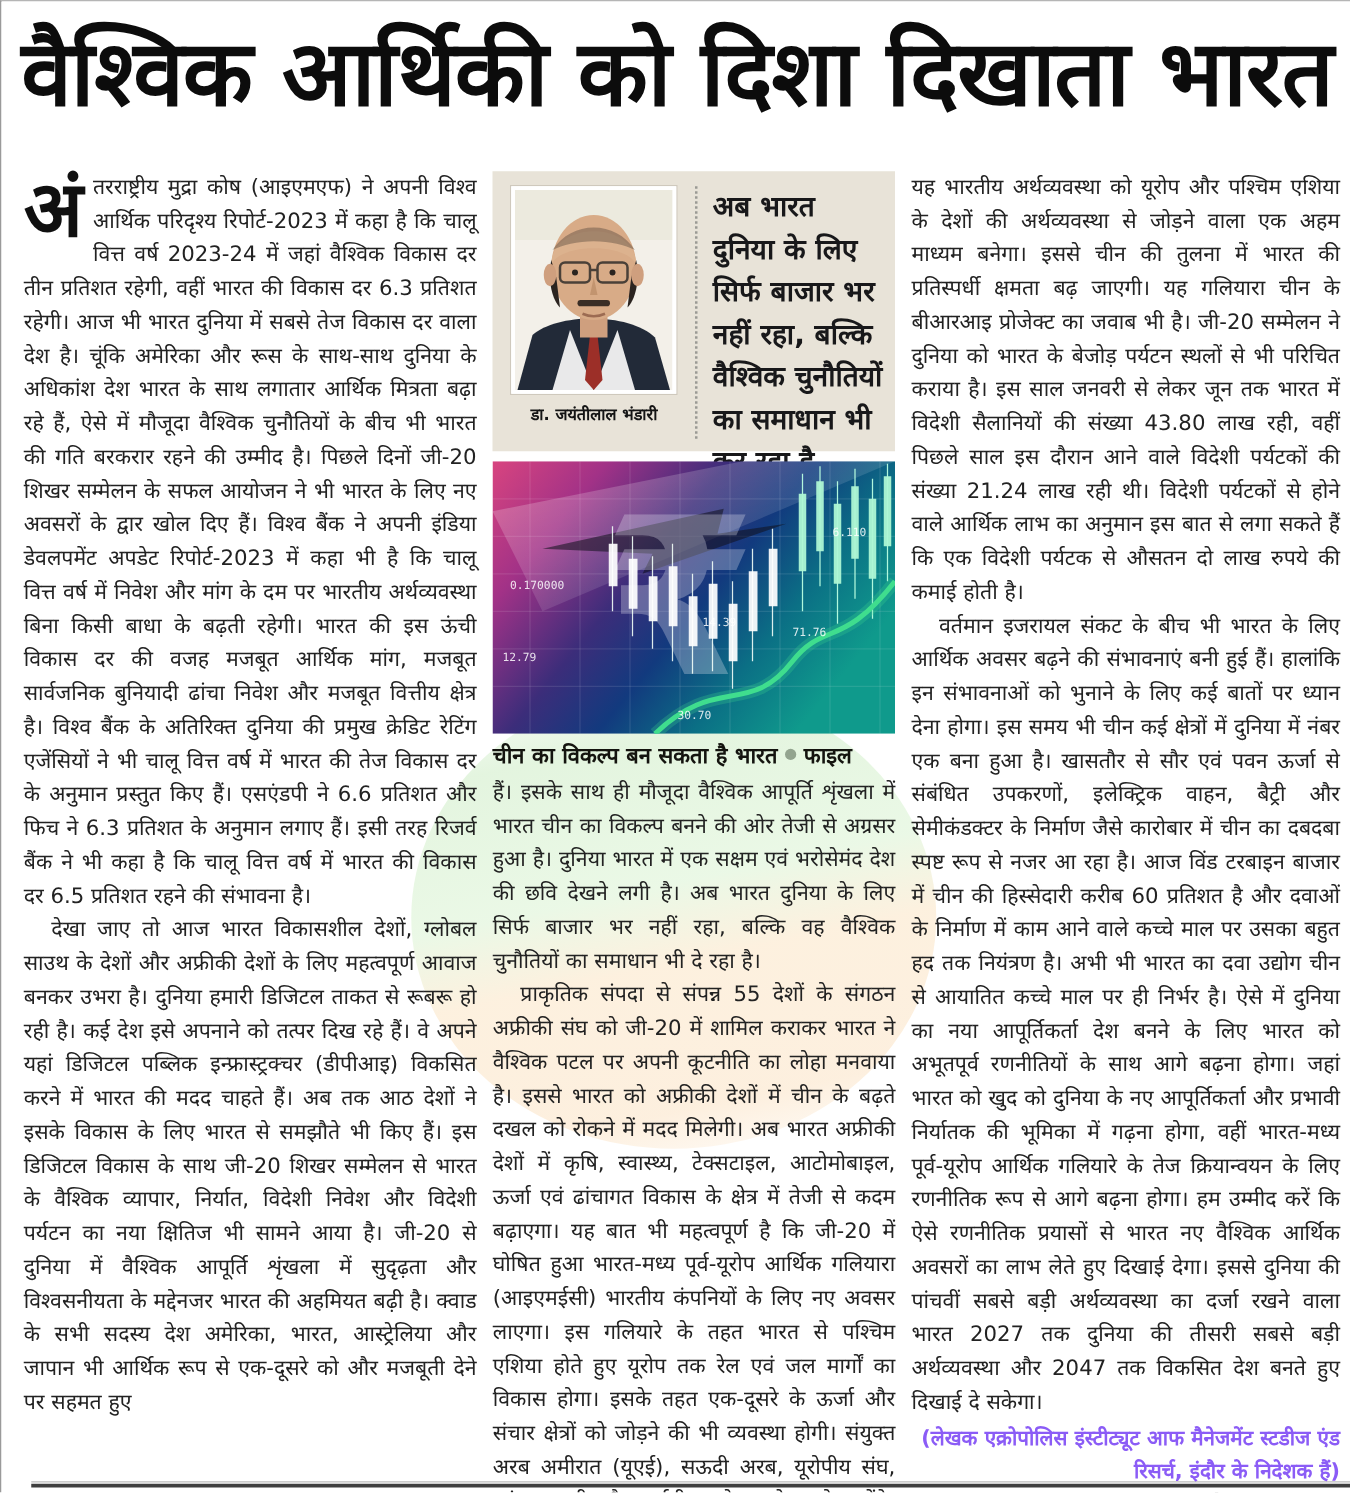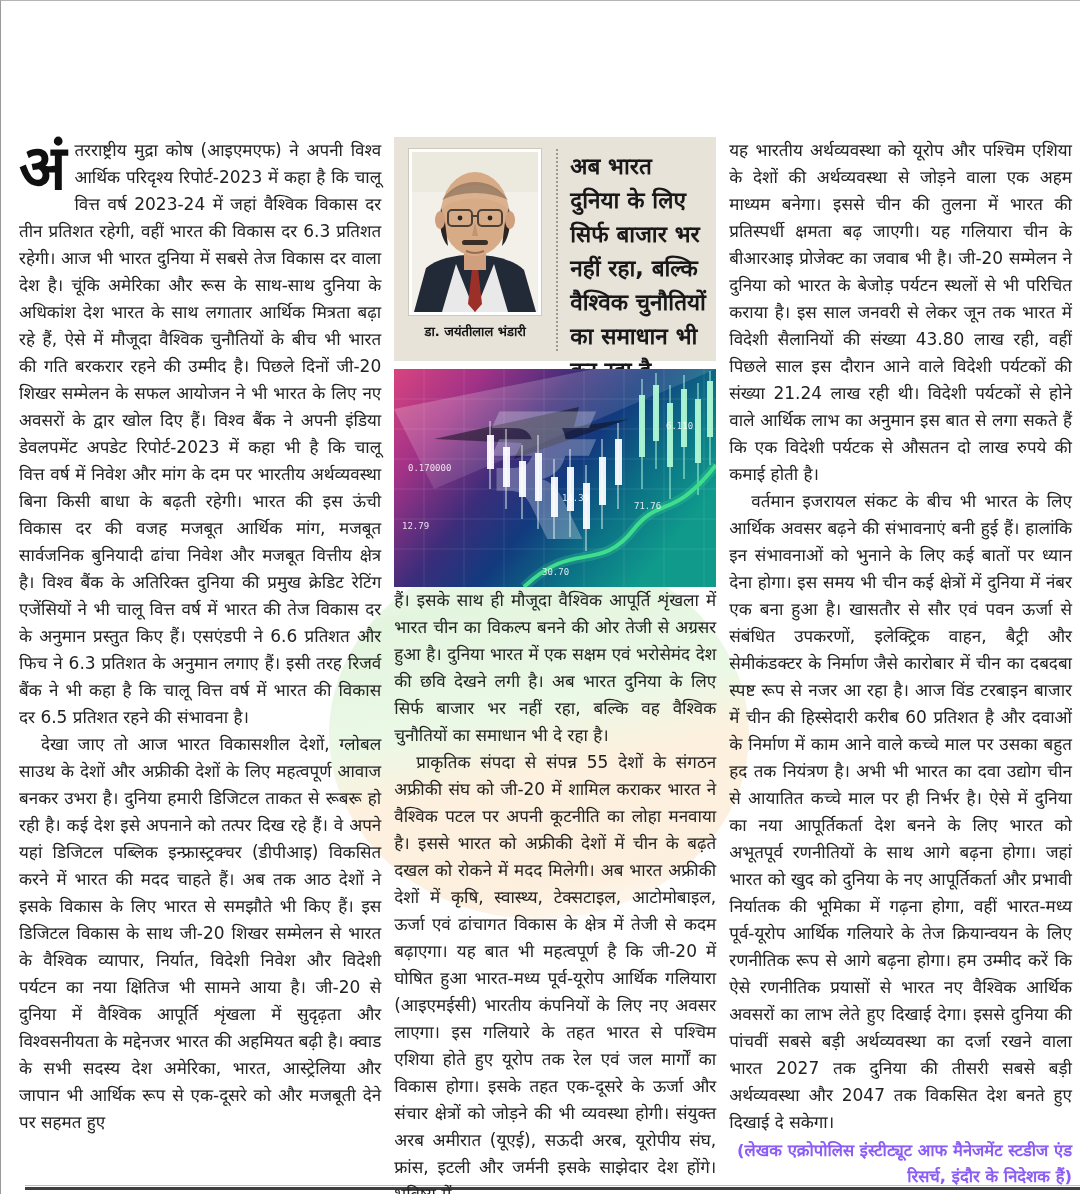--- a/index.html
+++ b/index.html
@@ -115,20 +115,21 @@
   .bottom-rule::after{
     content:"";display:block;margin-top:1px;
     border-top:3px solid #3f3f3f;
   }
 </style>
 </head>
 <body>
 
 <div class="page">
 
+  <div class="headline">वैश्विक आर्थिकी को दिशा दिखाता भारत</div>
 
   <div class="watermark"></div>
 
   <div class="content">
 
     <div class="col col1">
       <p class="body-par"><span class="dropcap">अं</span><span>तरराष्ट्रीय मुद्रा कोष (आइएमएफ) ने अपनी विश्व आर्थिक परिदृश्य रिपोर्ट-2023 में कहा है कि चालू वित्त वर्ष 2023-24 में जहां वैश्विक विकास दर तीन प्रतिशत रहेगी, वहीं भारत की विकास दर 6.3 प्रतिशत रहेगी। आज भी भारत दुनिया में सबसे तेज विकास दर वाला देश है। चूंकि अमेरिका और रूस के साथ-साथ दुनिया के अधिकांश देश भारत के साथ लगातार आर्थिक मित्रता बढ़ा रहे हैं, ऐसे में मौजूदा वैश्विक चुनौतियों के बीच भी भारत की गति बरकरार रहने की उम्मीद है। पिछले दिनों जी-20 शिखर सम्मेलन के सफल आयोजन ने भी भारत के लिए नए अवसरों के द्वार खोल दिए हैं। विश्व बैंक ने अपनी इंडिया डेवलपमेंट अपडेट रिपोर्ट-2023 में कहा भी है कि चालू वित्त वर्ष में निवेश और मांग के दम पर भारतीय अर्थव्यवस्था बिना किसी बाधा के बढ़ती रहेगी। भारत की इस ऊंची विकास दर की वजह मजबूत आर्थिक मांग, मजबूत सार्वजनिक बुनियादी ढांचा निवेश और मजबूत वित्तीय क्षेत्र है। विश्व बैंक के अतिरिक्त दुनिया की प्रमुख क्रेडिट रेटिंग एजेंसियों ने भी चालू वित्त वर्ष में भारत की तेज विकास दर के अनुमान प्रस्तुत किए हैं। एसएंडपी ने 6.6 प्रतिशत और फिच ने 6.3 प्रतिशत के अनुमान लगाए हैं। इसी तरह रिजर्व बैंक ने भी कहा है कि चालू वित्त वर्ष में भारत की विकास दर 6.5 प्रतिशत रहने की संभावना है।</span></p>
       <p class="body-par indent">देखा जाए तो आज भारत विकासशील देशों, ग्लोबल साउथ के देशों और अफ्रीकी देशों के लिए महत्वपूर्ण आवाज बनकर उभरा है। दुनिया हमारी डिजिटल ताकत से रूबरू हो रही है। कई देश इसे अपनाने को तत्पर दिख रहे हैं। वे अपने यहां डिजिटल पब्लिक इन्फ्रास्ट्रक्चर (डीपीआइ) विकसित करने में भारत की मदद चाहते हैं। अब तक आठ देशों ने इसके विकास के लिए भारत से समझौते भी किए हैं। इस डिजिटल विकास के साथ जी-20 शिखर सम्मेलन से भारत के वैश्विक व्यापार, निर्यात, विदेशी निवेश और विदेशी पर्यटन का नया क्षितिज भी सामने आया है। जी-20 से दुनिया में वैश्विक आपूर्ति शृंखला में सुदृढ़ता और विश्वसनीयता के मद्देनजर भारत की अहमियत बढ़ी है। क्वाड के सभी सदस्य देश अमेरिका, भारत, आस्ट्रेलिया और जापान भी आर्थिक रूप से एक-दूसरे को और मजबूती देने पर सहमत हुए</p>
     </div>
 
@@ -261,20 +262,25 @@
         <g font-family="DejaVu Sans Mono, monospace" font-size="9" fill="#ffffff" fill-opacity="0.85">
           <text x="14" y="102">0.170000</text>
           <text x="8" y="160">12.79</text>
           <text x="148" y="206">30.70</text>
           <text x="168" y="132">14.39</text>
           <text x="240" y="140">71.76</text>
           <text x="272" y="60">6.110</text>
         </g>
       </svg>
 
+      <div class="market-caption">
+        <span>चीन का विकल्प बन सकता है भारत</span>
+        <span class="caption-dot"></span>
+        <span class="credit">फाइल</span>
+      </div>
 
       <p class="body-par">हैं। इसके साथ ही मौजूदा वैश्विक आपूर्ति शृंखला में भारत चीन का विकल्प बनने की ओर तेजी से अग्रसर हुआ है। दुनिया भारत में एक सक्षम एवं भरोसेमंद देश की छवि देखने लगी है। अब भारत दुनिया के लिए सिर्फ बाजार भर नहीं रहा, बल्कि वह वैश्विक चुनौतियों का समाधान भी दे रहा है।</p>
       <p class="body-par indent">प्राकृतिक संपदा से संपन्न 55 देशों के संगठन अफ्रीकी संघ को जी-20 में शामिल कराकर भारत ने वैश्विक पटल पर अपनी कूटनीति का लोहा मनवाया है। इससे भारत को अफ्रीकी देशों में चीन के बढ़ते दखल को रोकने में मदद मिलेगी। अब भारत अफ्रीकी देशों में कृषि, स्वास्थ्य, टेक्सटाइल, आटोमोबाइल, ऊर्जा एवं ढांचागत विकास के क्षेत्र में तेजी से कदम बढ़ाएगा। यह बात भी महत्वपूर्ण है कि जी-20 में घोषित हुआ भारत-मध्य पूर्व-यूरोप आर्थिक गलियारा (आइएमईसी) भारतीय कंपनियों के लिए नए अवसर लाएगा। इस गलियारे के तहत भारत से पश्चिम एशिया होते हुए यूरोप तक रेल एवं जल मार्गों का विकास होगा। इसके तहत एक-दूसरे के ऊर्जा और संचार क्षेत्रों को जोड़ने की भी व्यवस्था होगी। संयुक्त अरब अमीरात (यूएई), सऊदी अरब, यूरोपीय संघ, फ्रांस, इटली और जर्मनी इसके साझेदार देश होंगे। भविष्य में</p>
     </div>
 
     <div class="col col3">
       <p class="body-par">यह भारतीय अर्थव्यवस्था को यूरोप और पश्चिम एशिया के देशों की अर्थव्यवस्था से जोड़ने वाला एक अहम माध्यम बनेगा। इससे चीन की तुलना में भारत की प्रतिस्पर्धी क्षमता बढ़ जाएगी। यह गलियारा चीन के बीआरआइ प्रोजेक्ट का जवाब भी है। जी-20 सम्मेलन ने दुनिया को भारत के बेजोड़ पर्यटन स्थलों से भी परिचित कराया है। इस साल जनवरी से लेकर जून तक भारत में विदेशी सैलानियों की संख्या 43.80 लाख रही, वहीं पिछले साल इस दौरान आने वाले विदेशी पर्यटकों की संख्या 21.24 लाख रही थी। विदेशी पर्यटकों से होने वाले आर्थिक लाभ का अनुमान इस बात से लगा सकते हैं कि एक विदेशी पर्यटक से औसतन दो लाख रुपये की कमाई होती है।</p>
       <p class="body-par indent">वर्तमान इजरायल संकट के बीच भी भारत के लिए आर्थिक अवसर बढ़ने की संभावनाएं बनी हुई हैं। हालांकि इन संभावनाओं को भुनाने के लिए कई बातों पर ध्यान देना होगा। इस समय भी चीन कई क्षेत्रों में दुनिया में नंबर एक बना हुआ है। खासतौर से सौर एवं पवन ऊर्जा से संबंधित उपकरणों, इलेक्ट्रिक वाहन, बैट्री और सेमीकंडक्टर के निर्माण जैसे कारोबार में चीन का दबदबा स्पष्ट रूप से नजर आ रहा है। आज विंड टरबाइन बाजार में चीन की हिस्सेदारी करीब 60 प्रतिशत है और दवाओं के निर्माण में काम आने वाले कच्चे माल पर उसका बहुत हद तक नियंत्रण है। अभी भी भारत का दवा उद्योग चीन से आयातित कच्चे माल पर ही निर्भर है। ऐसे में दुनिया का नया आपूर्तिकर्ता देश बनने के लिए भारत को अभूतपूर्व रणनीतियों के साथ आगे बढ़ना होगा। जहां भारत को खुद को दुनिया के नए आपूर्तिकर्ता और प्रभावी निर्यातक की भूमिका में गढ़ना होगा, वहीं भारत-मध्य पूर्व-यूरोप आर्थिक गलियारे के तेज क्रियान्वयन के लिए रणनीतिक रूप से आगे बढ़ना होगा। हम उम्मीद करें कि ऐसे रणनीतिक प्रयासों से भारत नए वैश्विक आर्थिक अवसरों का लाभ लेते हुए दिखाई देगा। इससे दुनिया की पांचवीं सबसे बड़ी अर्थव्यवस्था का दर्जा रखने वाला भारत 2027 तक दुनिया की तीसरी सबसे बड़ी अर्थव्यवस्था और 2047 तक विकसित देश बनते हुए दिखाई दे सकेगा।</p>
       <div class="author-note">(लेखक एक्रोपोलिस इंस्टीट्यूट आफ मैनेजमेंट स्टडीज एंड रिसर्च, इंदौर के निदेशक हैं)</div>
       <div class="contact-email">response@jagran.com</div>

